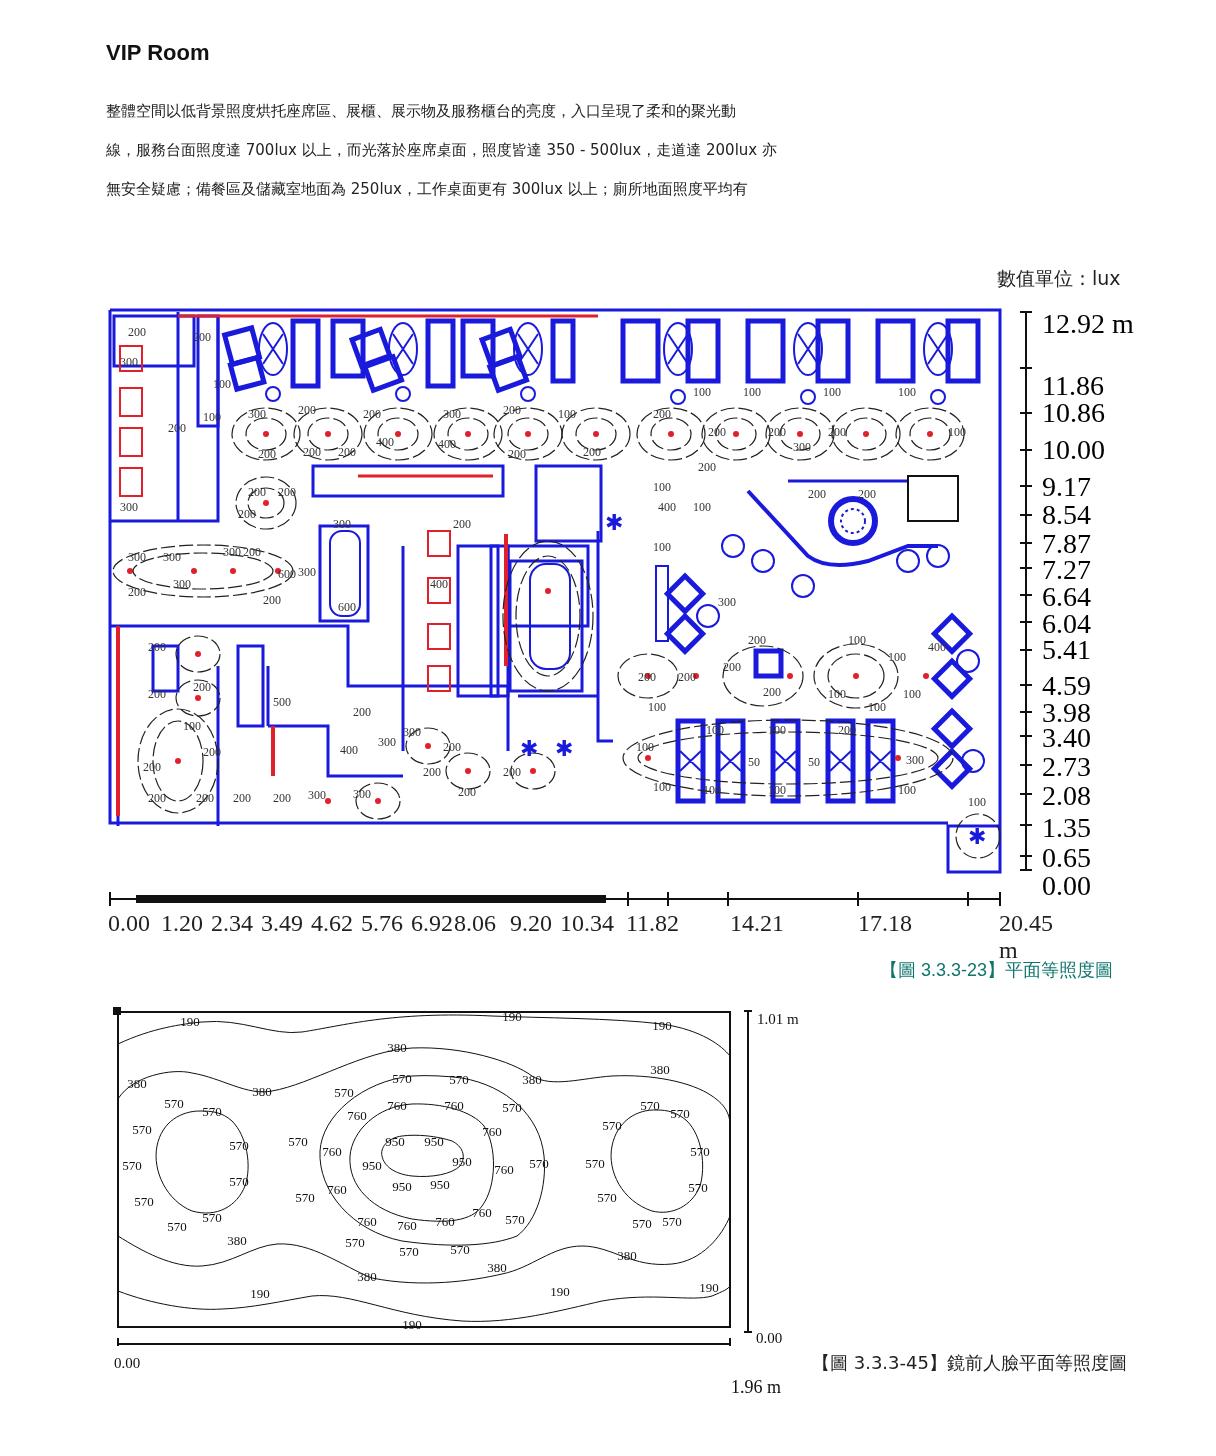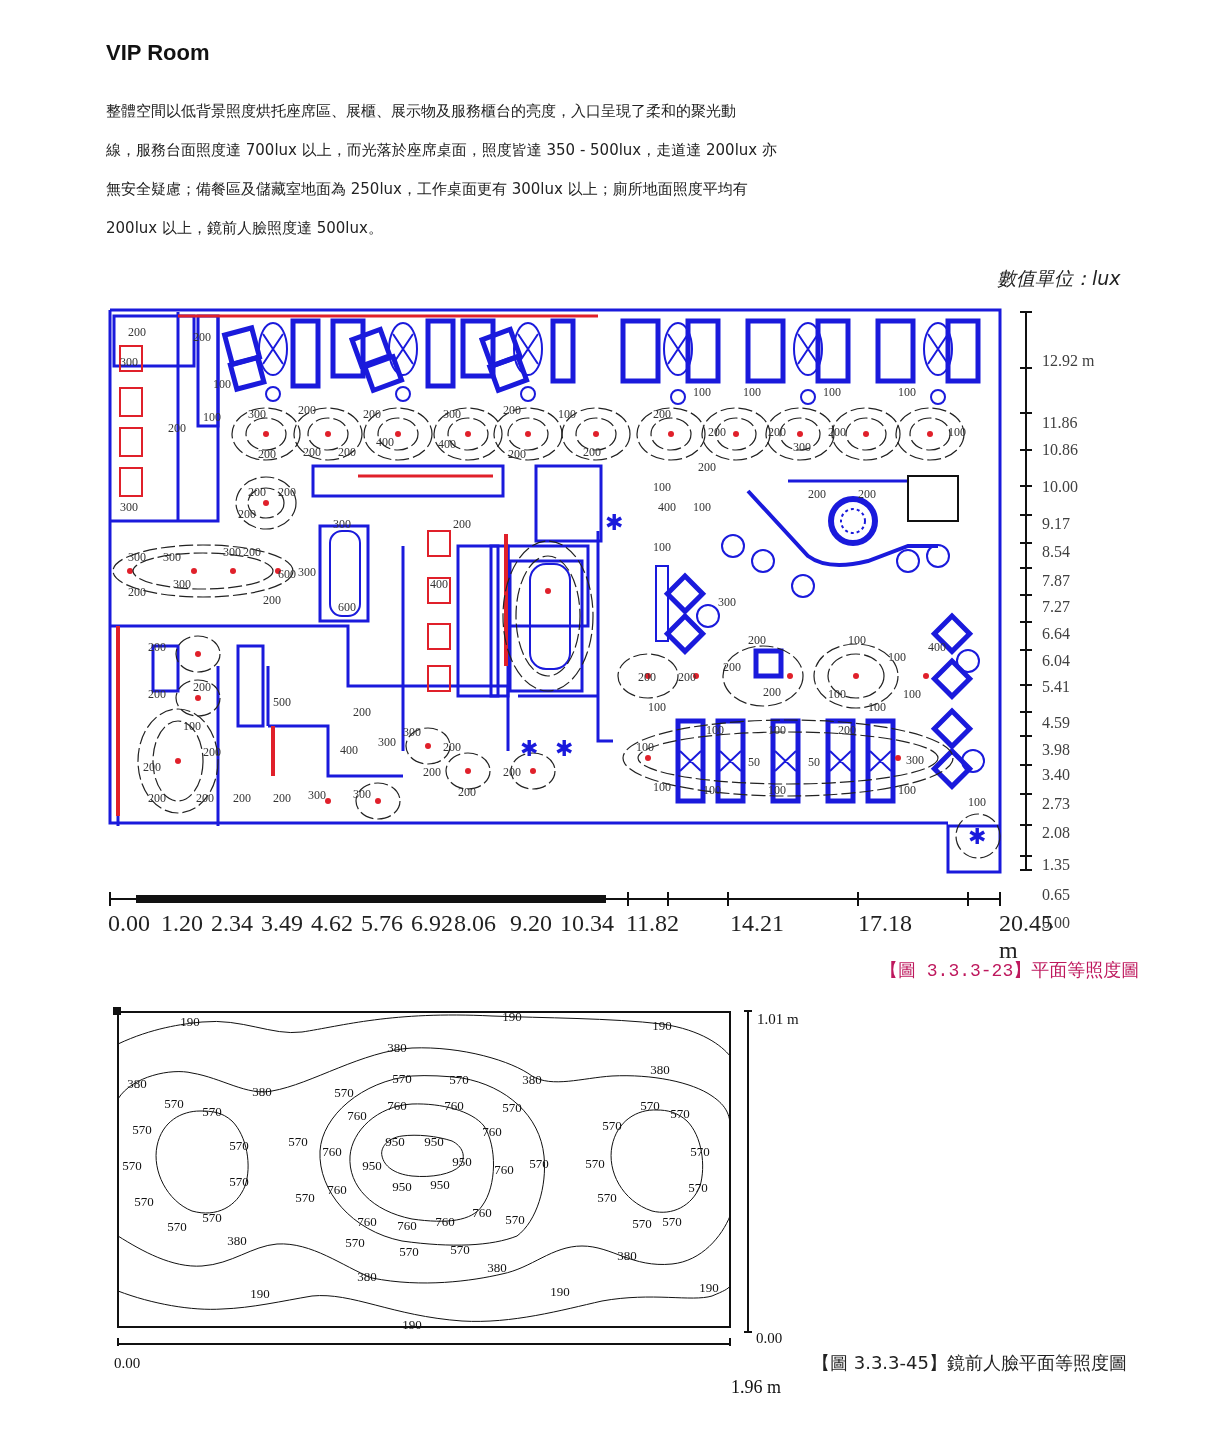--- a/index.html
+++ b/index.html
@@ -1,41 +1,40 @@
 <!DOCTYPE html>
 <html><head>
 <meta charset="utf-8">
 <style>
   html, body { margin:0; padding:0; background:#ffffff; }
   body { width:1216px; height:1456px; position:relative; overflow:hidden; font-family:"Liberation Sans", sans-serif; color:#111; }
   .title { position:absolute; left:106px; top:40px; font-size:22px; font-weight:bold; font-family:"Liberation Sans", sans-serif; }
   .para { position:absolute; left:106px; top:92px; width:1040px; font-size:15px; line-height:39px; color:#222; font-family:"DejaVu Sans", sans-serif; }
   .para span { display:block; white-space:nowrap; }
-  .unit { position:absolute; left:997px; top:266px; font-size:19px; color:#222; font-family:"DejaVu Sans", sans-serif;font-style:italic; }
+  .unit { position:absolute; left:997px; top:266px; font-size:19px; color:#222; font-family:"DejaVu Sans", sans-serif; }
   .fig1 { position:absolute; left:108px; top:306px; width:895px; height:570px; }
   .yaxis1 { position:absolute; left:1018px; top:310px; width:120px; height:586px; }
-  .yaxis1 .tick-label { position:absolute; left:24px; font-family:"Liberation Serif", serif; font-size:16px; color:#404040; line-height:24px;margin-top:37px; }
+  .yaxis1 .tick-label { position:absolute; left:24px; font-family:"Liberation Serif", serif; font-size:28px; color:#000000; line-height:24px; }
   .xaxis1 { position:absolute; left:108px; top:890px; width:900px; height:60px; }
   .xaxis1 .tick-label { position:absolute; top:20px; font-family:"Liberation Serif", serif; font-size:24px; color:#222; }
-  .cap1 { position:absolute; left:880px; top:958px; font-size:18px; font-family:Liberation Mono, monospace; color:#be185d; }
+  .cap1 { position:absolute; left:880px; top:958px; font-size:18px; font-family:Liberation Sans, sans-serif; color:#0f766e; }
   .fig2 { position:absolute; left:112px; top:1006px; width:625px; height:340px; }
   .cap2 { position:absolute; left:812px; top:1351px; font-size:18px; font-family:"DejaVu Sans", sans-serif; color:#222; }
   .lbl { font-family:"Liberation Serif", serif; font-size:13px; fill:#111; }
   .flbl { font-family:"Liberation Serif", serif; font-size:12px; fill:#333; }
 </style>
 </head>
 <body>
 
 <div class="title">VIP Room</div>
 
 <div class="para">
   <span>整體空間以低背景照度烘托座席區、展櫃、展示物及服務櫃台的亮度，入口呈現了柔和的聚光動</span>
   <span>線，服務台面照度達 700lux 以上，而光落於座席桌面，照度皆達 350 - 500lux，走道達 200lux 亦</span>
   <span>無安全疑慮；備餐區及儲藏室地面為 250lux，工作桌面更有 300lux 以上；廁所地面照度平均有</span>
-  <span>200lux 以上，鏡前人臉照度達 500lux。</span>
 </div>
 
 <div class="unit">數值單位：lux</div>
 
 <svg class="fig1" viewBox="0 0 895 570" xmlns="http://www.w3.org/2000/svg">
   <g fill="none" stroke="#1a1adc" stroke-width="3">
 
     <path d="M2 4 H892 V520 M892 520 H840 V566 H892 V520 M2 4 V517 H840"></path>
     <rect x="6" y="10" width="80" height="50"></rect>
     <rect x="90" y="10" width="20" height="110"></rect>

